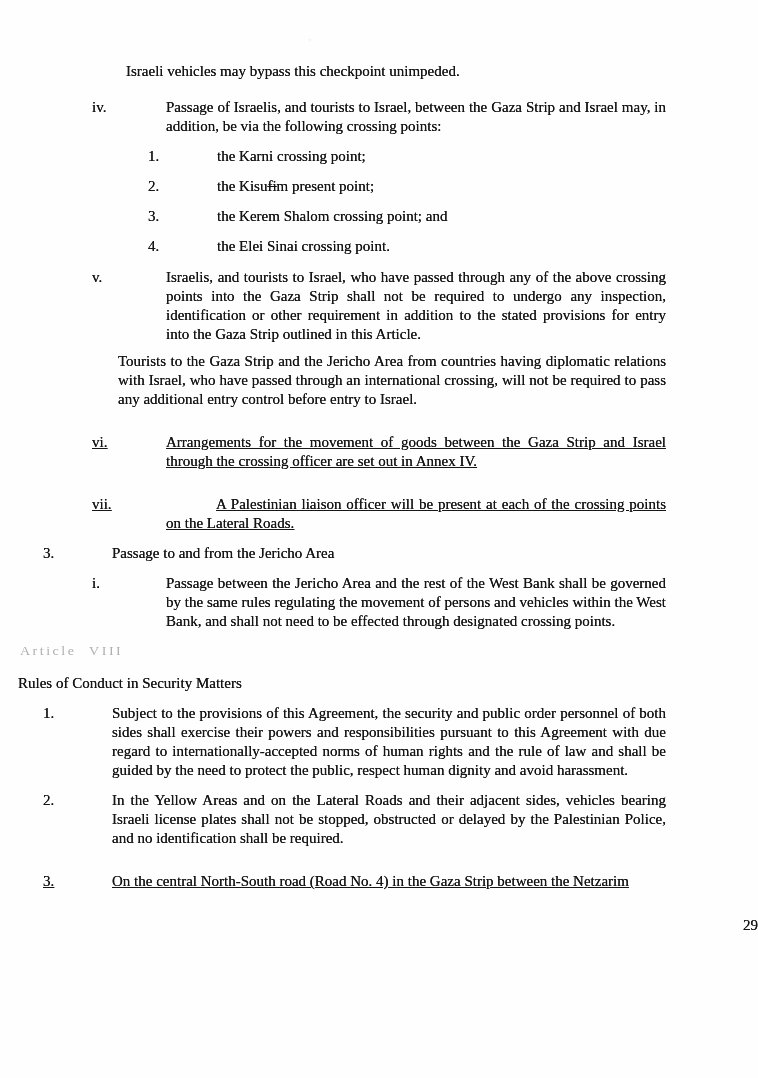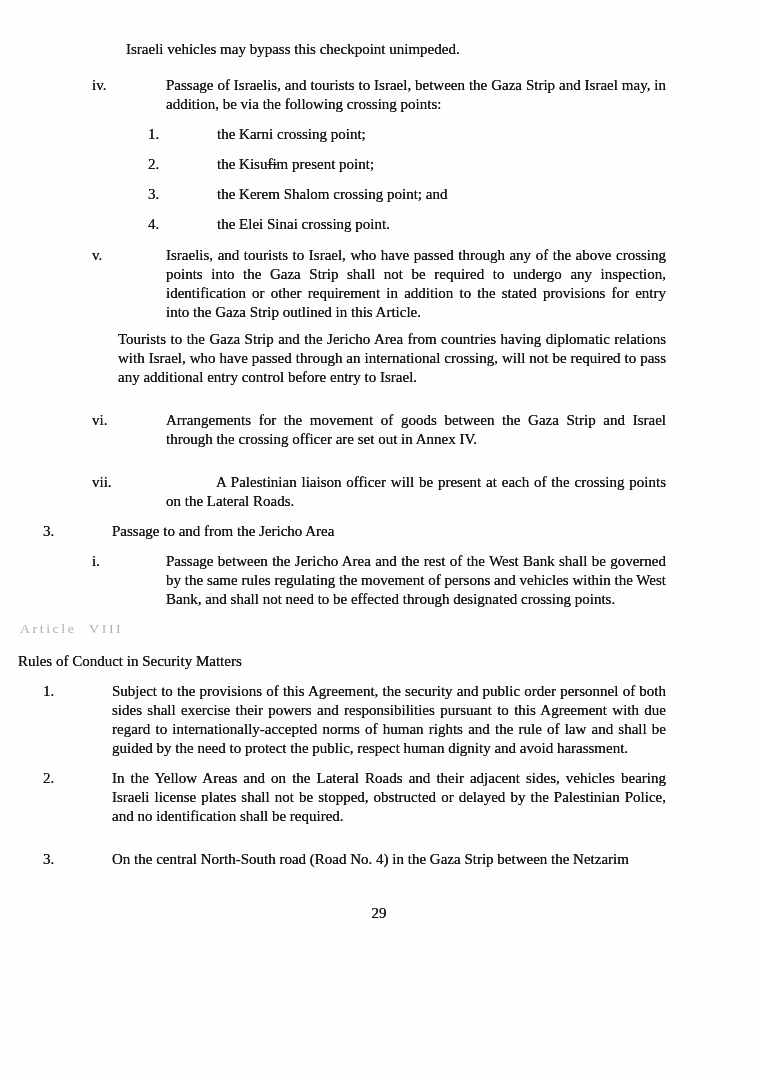--- a/index.html
+++ b/index.html
@@ -13,21 +13,21 @@
     overflow: hidden;
     font-family: "Liberation Serif", "DejaVu Serif", serif;
     color: #161616;
     font-size: 15px;
     line-height: 19px;
   }
   .sheet {
     position: relative;
     width: 758px;
     height: 864px;
-    padding-top: 40px;
+    padding-top: 62px;
     box-sizing: border-box;
     
     background:
       radial-gradient(circle at 310px 40px, rgba(0,0,0,0.04) 0 1px, transparent 2px),
       #fefefe;
     text-shadow: 0 0 0.45px currentColor; 
   }
   .txt {
     text-align: justify;
   }
@@ -69,21 +69,21 @@
   
   .toplevel {
     margin: 0 92px 0 43px;
   }
   .toplevel .marker { width: 21px; }
 
   .mt17 { margin-top: 17px; }
   .mt12 { margin-top: 12px; }
   .mt11 { margin-top: 11px; }
   .mt9  { margin-top: 9px; }
-  .mt8  { margin-top: 24px; }
+  .mt8  { margin-top: 24px; text-decoration: underline; }
 
   .indent-first { text-indent: 50px; }
 
   .faint-heading {
     margin: 10px 0 0 20px;
     height: 18px;
     font-size: 14px;
     color: #6f6f6f;
     opacity: 0.55;
     filter: blur(0.7px);
@@ -93,22 +93,22 @@
     text-shadow: none;
   }
 
   .rules-heading {
     margin: 15px 92px 0 18px;
   }
 
   .strike { text-decoration: line-through; }
 
   .page-number {
-    margin-top: 35px;
-    text-align: center;
+    margin-top: 25px;
+    text-align: right;
   }
 </style>
 </head>
 <body>
 
 <div class="sheet">
 
   <div class="intro txt">Israeli vehicles may bypass this checkpoint unimpeded.</div>
 
   <div class="row roman mt17">

